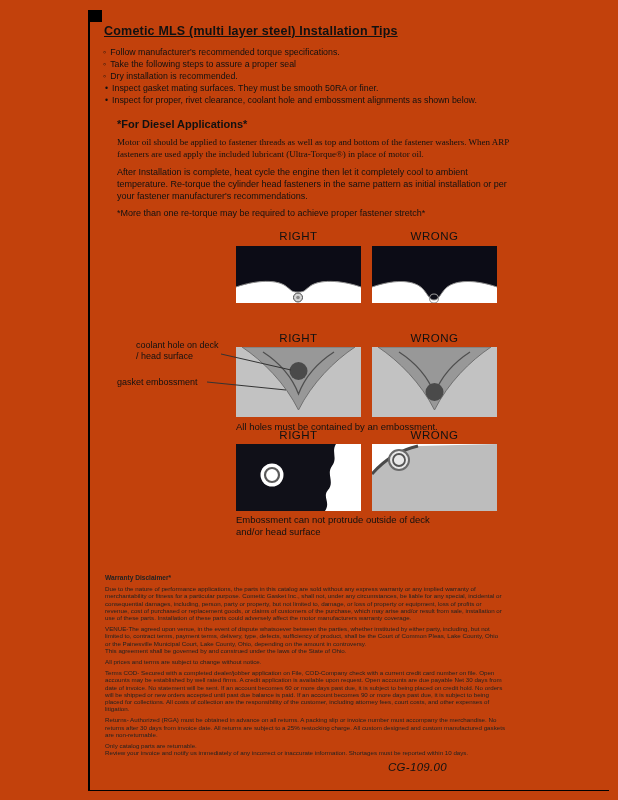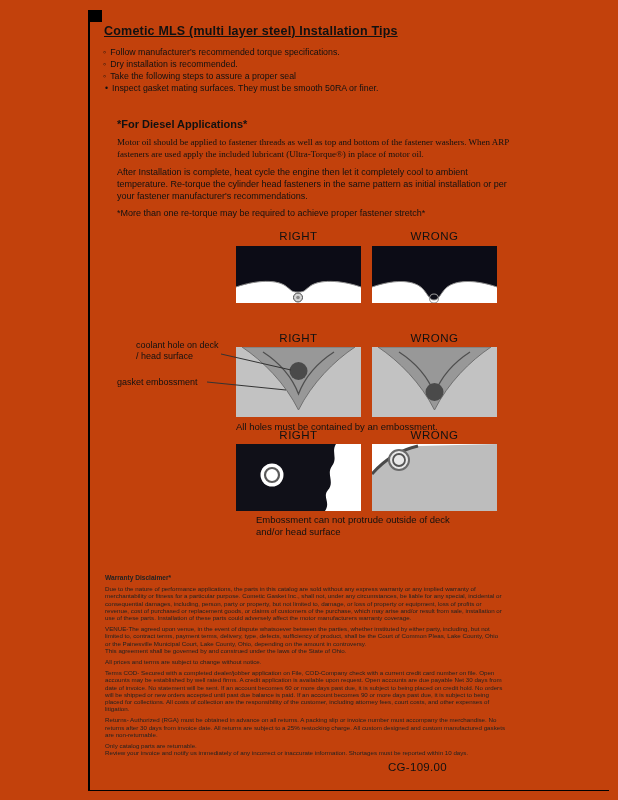--- a/index.html
+++ b/index.html
@@ -29,38 +29,39 @@
   .caption{position:absolute;font-size:9.5px;line-height:11.5px;}
 
   .ptr-label{position:absolute;font-size:9px;line-height:10.5px;}
   .pointer-overlay{position:absolute;left:0;top:330px;width:618px;height:130px;pointer-events:none;}
 
   .warranty{position:absolute;left:105px;top:574px;width:400px;font-size:6.2px;line-height:7.2px;color:#222;}
   .warranty-heading{font-weight:bold;font-size:6.6px;margin-bottom:4px;}
   .wpara{margin:0 0 4px 0;}
   .wpara.tight{margin-bottom:0;}
 
-  .page-code{position:absolute;left:388px;top:761px;font-size:11.5px;letter-spacing:.3px;}
+  .page-code{position:absolute;left:388px;top:761px;font-size:11.5px;letter-spacing:.3px;font-style:italic;}
 </style>
 </head>
 <body>
 
 <div class="page">
 
   <div class="frame-corner"></div>
   <div class="frame-left"></div>
   <div class="frame-bottom"></div>
 
   <div class="doc-title">Cometic MLS (multi layer steel) Installation Tips</div>
 
   <div class="tips">
     <div class="tip">Follow manufacturer's recommended torque specifications.</div>
+    <div class="tip">Take the following steps to assure a proper seal</div>
     <div class="tip">Dry installation is recommended.</div>
-    <div class="tip">Take the following steps to assure a proper seal</div>
     <div class="subtip">Inspect gasket mating surfaces.  They must be smooth 50RA or finer.</div>
+    <div class="subtip">Inspect for proper, rivet clearance, coolant hole and embossment alignments as shown below.</div>
   </div>
 
   <div class="diesel-heading">*For Diesel Applications*</div>
   <div class="diesel-p1">Motor oil should be applied to fastener threads as well as top and bottom of the fastener washers. When ARP fasteners are used apply the included lubricant (Ultra-Torque®) in place of motor oil.</div>
   <div class="diesel-p2">After Installation is complete, heat cycle the engine then let it completely cool to ambient temperature. Re-torque the cylinder head fasteners in the same pattern as initial installation or per your fastener manufacturer's recommendations.</div>
   <div class="diesel-note">*More than one re-torque may be required to achieve proper fastener stretch*</div>
 
   <div class="col-label" style="left:236px;top:230px;">RIGHT</div>
   <div class="col-label" style="left:372px;top:230px;">WRONG</div>
 
@@ -124,21 +125,21 @@
   </div>
   <div class="diag-box" style="left:372px;top:444px;height:67px;">
     <svg viewBox="0 0 125 67" preserveAspectRatio="none">
       <rect width="125" height="67" fill="#ffffff"></rect>
       <path d="M0,30 C14,14 28,6 46,2 L125,0 V67 H0 Z" fill="#bdbdbd"></path>
       <path d="M0,30 C14,14 28,6 46,2" fill="none" stroke="#4a4a4a" stroke-width="3"></path>
       <circle cx="27" cy="16" r="10" fill="#e9e9e9" stroke="#6a6a6a" stroke-width="2"></circle>
       <circle cx="27" cy="16" r="6" fill="none" stroke="#555" stroke-width="1.8"></circle>
     </svg>
   </div>
-  <div class="caption" style="left:236px;top:514px;width:220px;margin-left:20px;">Embossment can not protrude outside of deck and/or head surface</div>
+  <div class="caption" style="left:236px;top:514px;width:220px;">Embossment can not protrude outside of deck and/or head surface</div>
 
   <div class="warranty">
     <div class="warranty-heading">Warranty Disclaimer*</div>
     <p class="wpara">Due to the nature of performance applications, the parts in this catalog are sold without any express warranty or any implied warranty of merchantability or fitness for a particular purpose.  Cometic Gasket Inc., shall not, under any circumstances, be liable for any special, incidental or consequential damages, including, person, party or property, but not limited to, damage, or loss of property or equipment, loss of profits or revenue, cost of purchased or replacement goods, or claims of customers of the purchase, which may arise and/or result from sale, installation or use of these parts.  Installation of these parts could adversely affect the motor manufacturers warranty coverage.</p>
     <p class="wpara tight">VENUE-The agreed upon venue, in the event of dispute whatsoever between the parties, whether instituted by either party, including, but not limited to, contract terms, payment terms, delivery, type, defects, sufficiency of product, shall be the Court of Common Pleas, Lake County, Ohio or the Painesville Municipal Court, Lake County, Ohio, depending on the amount in controversy.</p>
     <p class="wpara">This agreement shall be governed by and construed under the laws of the State of Ohio.</p>
     <p class="wpara">All prices and terms are subject to change without notice.</p>
     <p class="wpara">Terms COD- Secured with a completed dealer/jobber application on File, COD-Company check with a current credit card number on file.  Open accounts may be established by well rated firms.  A credit application is available upon request.  Open accounts are due payable Net 30 days from date of invoice.  No statement will be sent.  If an account becomes 60 or more days past due, it is subject to being placed on credit hold.  No orders will be shipped or new orders accepted until past due balance is paid.  If an account becomes 90 or more days past due, it is subject to being placed for collections.  All costs of collection are the responsibility of the customer, including attorney fees, court costs, and other expenses of litigation.</p>
     <p class="wpara">Returns- Authorized (RGA) must be obtained in advance on all returns.  A packing slip or invoice number must accompany the merchandise.  No returns after 30 days from invoice date.  All returns are subject to a 25% restocking charge.  All custom designed and custom manufactured gaskets are non-returnable.</p>
     <p class="wpara tight">Only catalog parts are returnable.</p>

